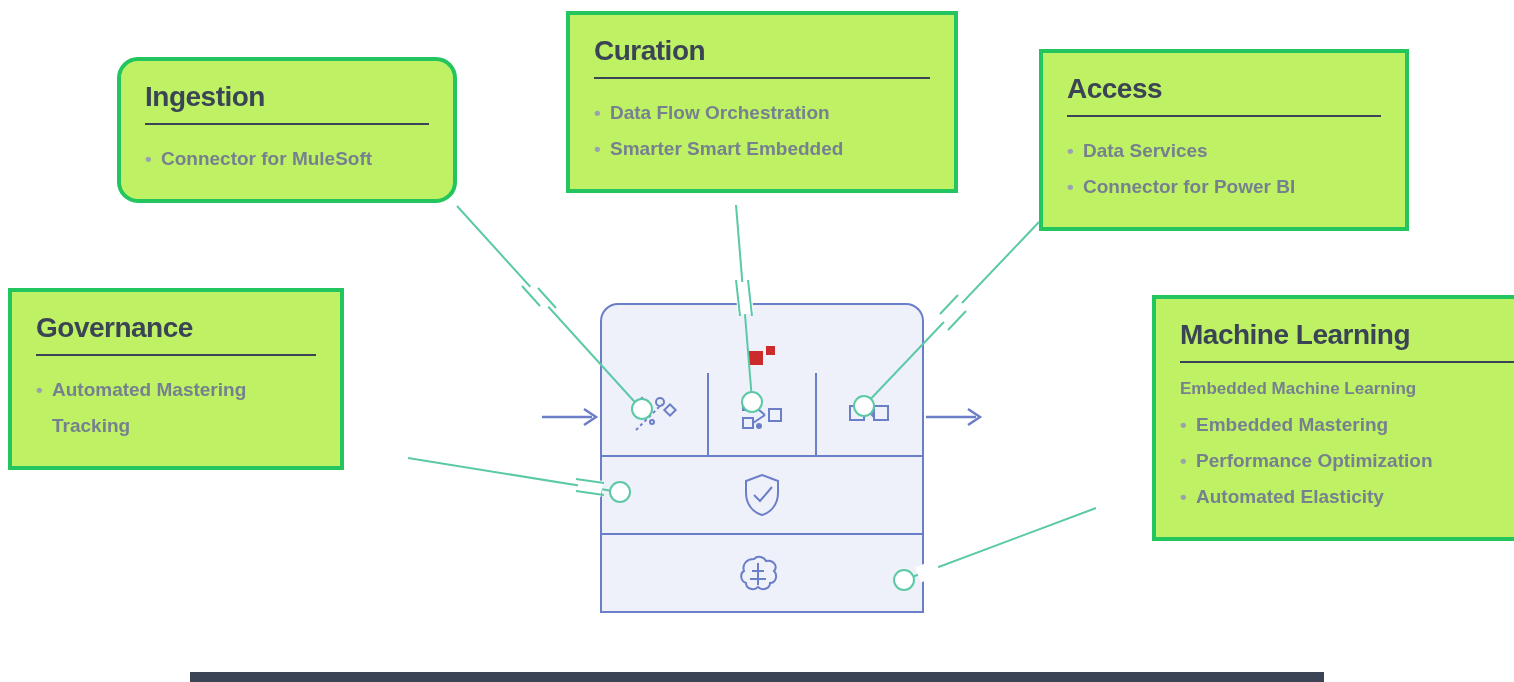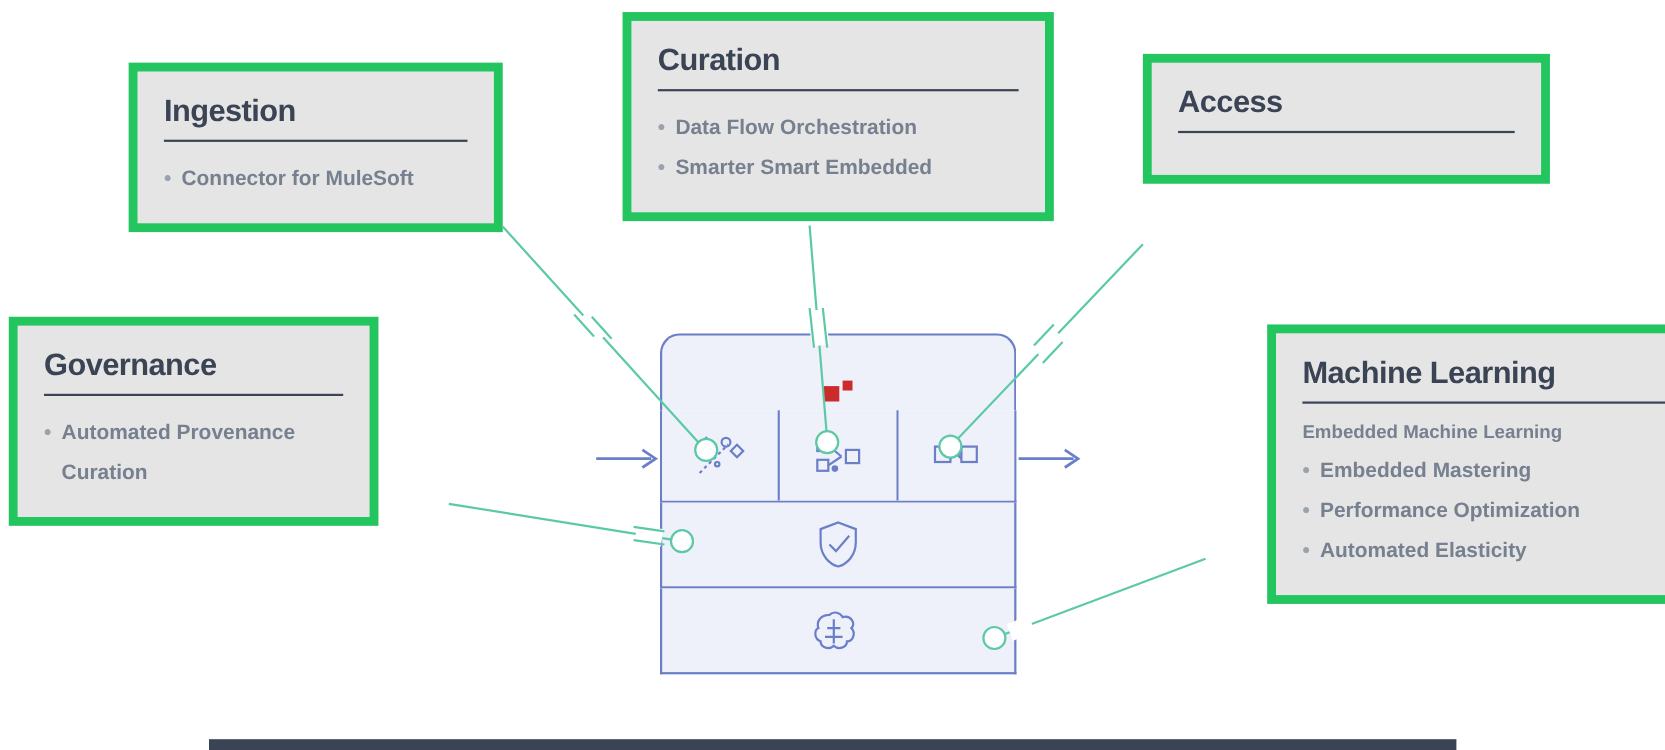--- a/index.html
+++ b/index.html
@@ -6,22 +6,22 @@
   body {
     font-family: Arial, Helvetica, sans-serif;
     background: #fff;
     width: 1514px;
     height: 682px;
     position: relative;
     overflow: hidden;
   }
   .card {
     position: absolute;
-    border: 8px solid #22c55e;
-    background: #e5e5e5;
+    border: 4px solid #22c55e;
+    background: #bef264;
     padding: 20px 24px 22px 24px;
   }
   .card h2 {
     font-size: 28px;
     font-weight: 900;
     color: #3b4454;
     letter-spacing: -0.5px;
     margin-bottom: 10px;
     font-stretch: condensed;
   }
@@ -136,47 +136,51 @@
     z-index:2;
   }
   .conn-line { stroke:#5bc9a6; stroke-width:2; fill:none; }
   .conn-break { stroke:#fff; stroke-width:16; fill:none; stroke-linecap:butt; }
   .conn-break-thin { stroke:#5bc9a6; stroke-width:2; fill:none; }
 
 </style>
 </head>
 <body>
 
-<div class="card" style="left:117px; top:57px; width:340px;">
+<div class="card" style="left:117px; top:57px; width:340px;border-radius:21px;">
   <h2>Ingestion</h2>
   <hr>
   <ul>
     <li>Connector for MuleSoft</li>
   </ul>
 </div>
 
 <div class="card" style="left:566px; top:11px; width:392px;">
   <h2>Curation</h2>
   <hr>
   <ul>
     <li>Data Flow Orchestration</li>
     <li>Smarter Smart Embedded</li>
   </ul>
 </div>
 
 <div class="card" style="left:1039px; top:49px; width:370px;">
   <h2>Access</h2>
   <hr>
+  <ul>
+    <li>Data Services</li>
+    <li>Connector for Power BI</li>
+  </ul>
 </div>
 
 <div class="card" style="left:8px; top:288px; width:336px;">
   <h2>Governance</h2>
   <hr>
   <ul>
-    <li>Automated Provenance Curation</li>
+    <li>Automated Mastering Tracking</li>
   </ul>
 </div>
 
 <div class="card" style="left:1152px; top:295px; width:406px;">
   <h2>Machine Learning</h2>
   <hr>
   <div class="subtitle">Embedded Machine Learning</div>
   <ul>
     <li>Embedded Mastering</li>
     <li>Performance Optimization</li>

